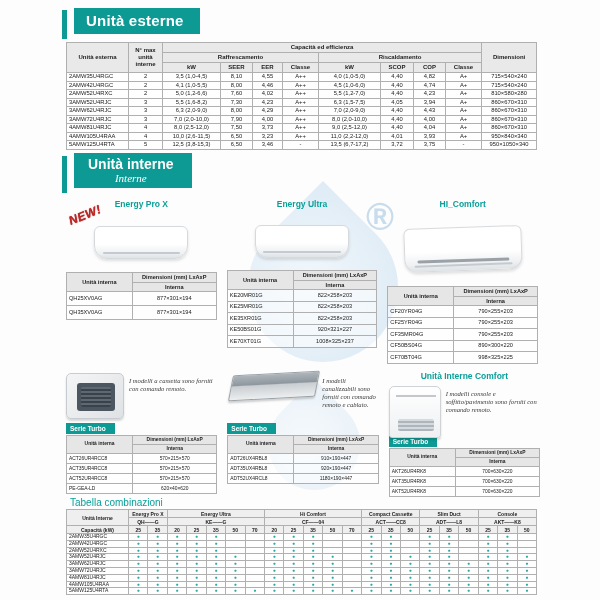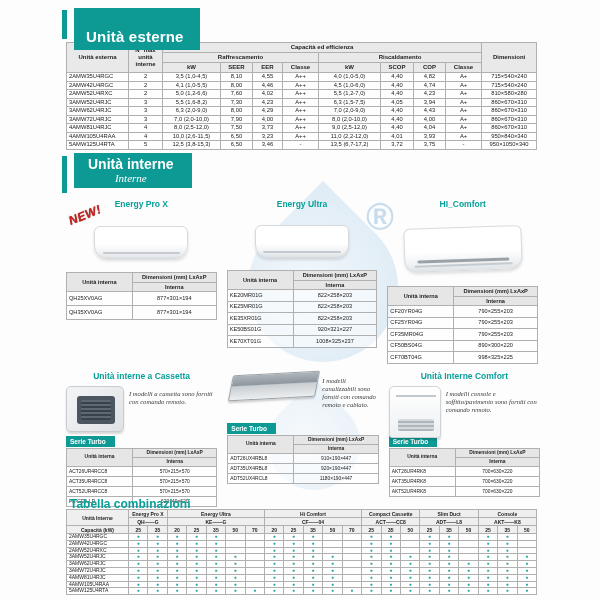--- a/index.html
+++ b/index.html
@@ -12,21 +12,21 @@
   
   .wm-drop { position:absolute; z-index:0; background:radial-gradient(circle at 40% 55%, #e8f2fa 0%, #cfe3f2 60%, #bed8ec 100%); border-radius:0 50% 50% 50%; transform:rotate(45deg); }
   .wm-drop.big { left:248px; top:212px; width:150px; height:150px; opacity:.55; }
   .wm-drop.small { left:268px; top:398px; width:92px; height:92px; opacity:.35; }
   .wm-reg { position:absolute; z-index:0; left:366px; top:196px; font-size:38px; color:#c2d9ec; font-weight:bold; opacity:.9; }
 
   .accent { position:absolute; left:62px; width:5px; background:#0d9a94; z-index:1; }
   .a1 { top:10px; height:29px; }
   .a2 { top:156px; height:37px; }
 
-  .titlebox { position:absolute; z-index:2; background:#0d9a94; color:#fff; padding:20px 16px 5px 12px; }
+  .titlebox { position:absolute; z-index:2; background:#0d9a94; color:#fff; padding:4px 16px 5px 12px; }
   .t1 { left:74px; top:8px; font-size:15px; font-weight:bold; letter-spacing:.2px; }
   .t2 { left:74px; top:153px; text-align:center; padding:3px 18px 4px 14px; }
   .t2 .main { font-size:14px; font-weight:bold; }
   .t2 .sub { font-size:11px; font-style:italic; font-family:"Liberation Serif", serif; }
 
   
   table { border-collapse:collapse; table-layout:fixed; background:transparent; }
   th,td { border:1px solid #b0b0b0; overflow:hidden; white-space:nowrap; }
 
   
@@ -71,21 +71,21 @@
   .cassette .grille { position:absolute; left:10px; top:9px; width:38px; height:28px; background:#4c5660; border-radius:3px; }
   .cassette .grille:after { content:""; position:absolute; left:4px; top:4px; right:4px; bottom:4px; background:repeating-linear-gradient(#5d6872 0 2px, #39424b 2px 4px); border-radius:2px; }
 
   .duct { width:86px; height:26px; background:linear-gradient(#aeb6bc,#8f979e 40%, #c9ced2 45%, #eceeef); border:1px solid #9aa1a7; transform:skewX(-14deg) rotate(-3deg); border-radius:2px; box-shadow:0 2px 2px rgba(0,0,0,.18); flex:none; margin-left:4px; }
 
   .console-unit { width:52px; height:52px; background:linear-gradient(#ffffff,#eef0f2); border:1px solid #cfd3d6; border-radius:5px 5px 3px 3px; position:relative; box-shadow:0 2px 2px rgba(0,0,0,.15); flex:none; }
   .console-unit:before { content:""; position:absolute; left:6px; top:8px; width:40px; height:2px; background:#c2c8cc; }
   .console-unit:after { content:""; position:absolute; left:8px; bottom:6px; width:36px; height:12px; background:repeating-linear-gradient(#d5dade 0 2px, #aeb6bb 2px 4px); border-radius:2px; }
 
   
-  .combo-title { position:absolute; z-index:1; left:70px; top:497px; color:#0aa09a; font-weight:bold; font-size:12px; }
+  .combo-title { position:absolute; z-index:1; left:70px; top:497px; color:#0aa09a; font-weight:normal; font-size:10px; }
   #combo { position:absolute; z-index:1; left:66px; top:509px; width:470px; font-size:5px; }
   #combo th { background:#efefef; font-weight:bold; font-size:5px; line-height:6px; padding:0.5px; text-align:center; }
   #combo td { text-align:center; line-height:5.8px; height:6.8px; padding:0; background:rgba(255,255,255,.5); }
   #combo td.model { text-align:left; padding-left:2px; font-size:5px; }
   #combo .dot { color:#2aa8a2; font-size:5px; }
 </style>
 </head>
 <body>
 
 <div class="page">
@@ -364,21 +364,20 @@
               <td class="model">CF70BT04G</td>
               <td>998×325×225</td>
             </tr>
           </tbody>
         </table>
     </div>
   </div>
 
   <div class="mid-row">
     <div class="mid-col">
-      <div class="sec-title">Unità interne a Cassetta</div>
       <div class="mid-body">
         <div class="cassette">
             <div class="grille"></div>
           </div>
         <div class="mid-note">I modelli a cassetta sono forniti con comando remoto.</div>
       </div>
       <div class="serie-tag">Serie Turbo</div>
       <table id="mid0" class="dim-table rows-small">
           <thead>
             <tr>

